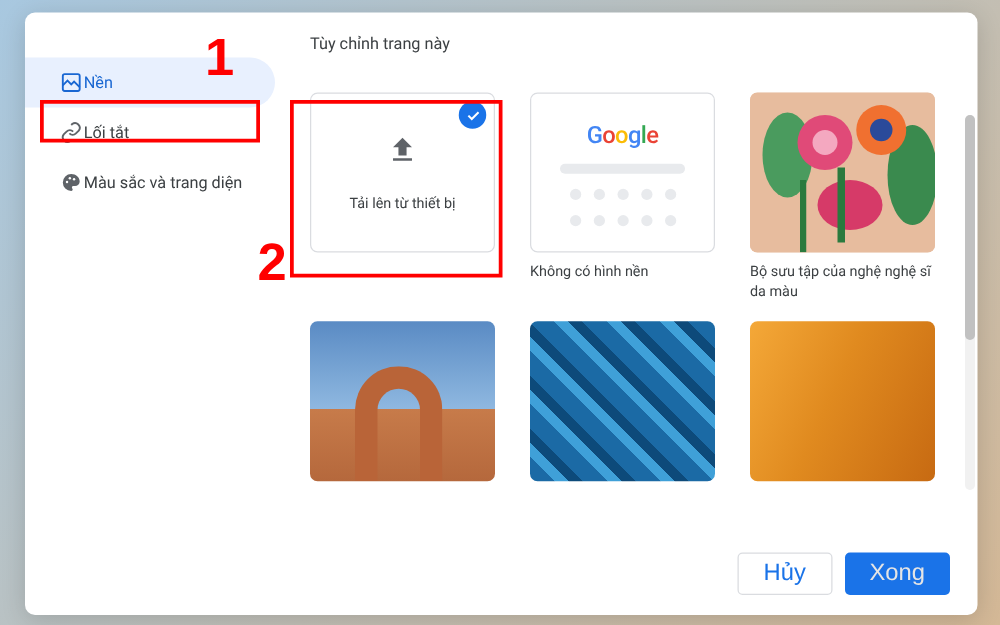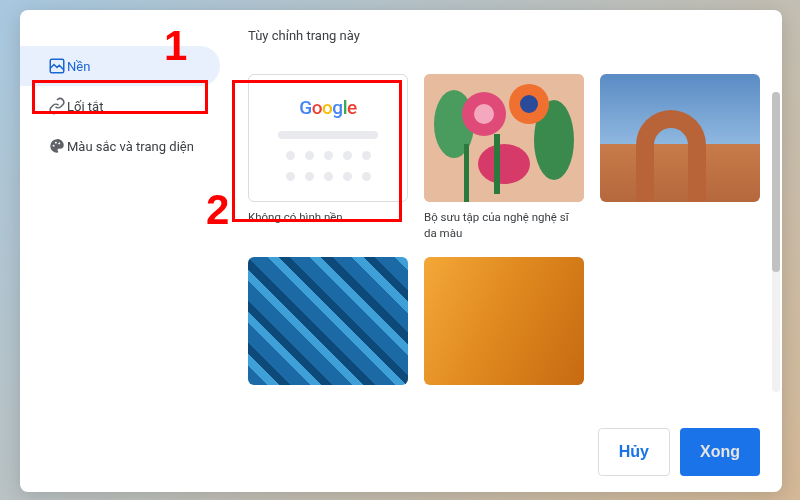--- a/index.html
+++ b/index.html
@@ -63,21 +63,21 @@
     margin-bottom: 31px;
   }
   .grid {
     display: grid;
     grid-template-columns: repeat(3, 160px);
     gap: 16px 16px;
     padding-bottom: 10px;
   }
   .tile-wrap { display:flex; flex-direction:column; }
   .tile {
-    width: 160px;
+    width: 148px;
     height: 128px;
     border-radius: 6px;
     background: #f1f3f4;
     position: relative;
     overflow: hidden;
     cursor: pointer;
   }
   .tile-label {
     font-size: 11.5px;
     color: #3c4043;
@@ -120,25 +120,25 @@
   .dots div{width:9px;height:9px;border-radius:50%;background:#e8eaed;}
   .art-tile { background: #e7bc9e; position:relative;}
   .dialog-footer {
     display:flex;
     justify-content:flex-end;
     gap: 10px;
     padding: 12px 22px 16px;
     border-top: none;
   }
   .btn {
-    height: 48px;
+    height: 34px;
     padding: 0 20px;
     border-radius: 4px;
-    font-size: 16px;
-    font-weight: 700;
+    font-size: 19px;
+    font-weight: 400;
     cursor: pointer;
     border: none;
     display:flex;align-items:center;
   }
   .btn-cancel { background:#fff; border:1px solid #dadce0; color:#1a73e8;}
   .btn-done { background:#1a73e8; color:#e5e5e5;}
   .scroll-track {
     position:absolute; right:2px; top:82px; width:8px; height:300px;
     background:#f1f1f1; border-radius:4px;
   }
@@ -196,20 +196,35 @@
         </span>
         <span>Màu sắc và trang diện</span>
       </div>
     </div>
 
     <div class="content">
       <h2>Tùy chỉnh trang này</h2>
 
       <div class="grid">
 
+        <div class="tile-wrap">
+          <div class="tile upload-tile">
+            <div class="check">
+              <svg width="13" height="13" viewBox="0 0 24 24" fill="none" stroke="#fff" stroke-width="3">
+                  <path d="M5 12l5 5L20 7"></path>
+                </svg>
+            </div>
+            <span>
+              <svg width="26" height="26" viewBox="0 0 24 24" fill="#5f6368">
+                  <path d="M9 16h6v-6h4l-7-7-7 7h4v6zm-4 2h14v2H5v-2z"></path>
+                </svg>
+            </span>
+            <span class="uplabel">Tải lên từ thiết bị</span>
+          </div>
+        </div>
 
         <div class="tile-wrap">
           <div class="tile no-bg-tile">
             <div class="google-logo"><span>G</span><span>o</span><span>o</span><span>g</span><span>l</span><span>e</span></div>
             <div class="bar"></div>
             <div class="dots">
                 <div></div>
                 <div></div>
                 <div></div>
                 <div></div>

